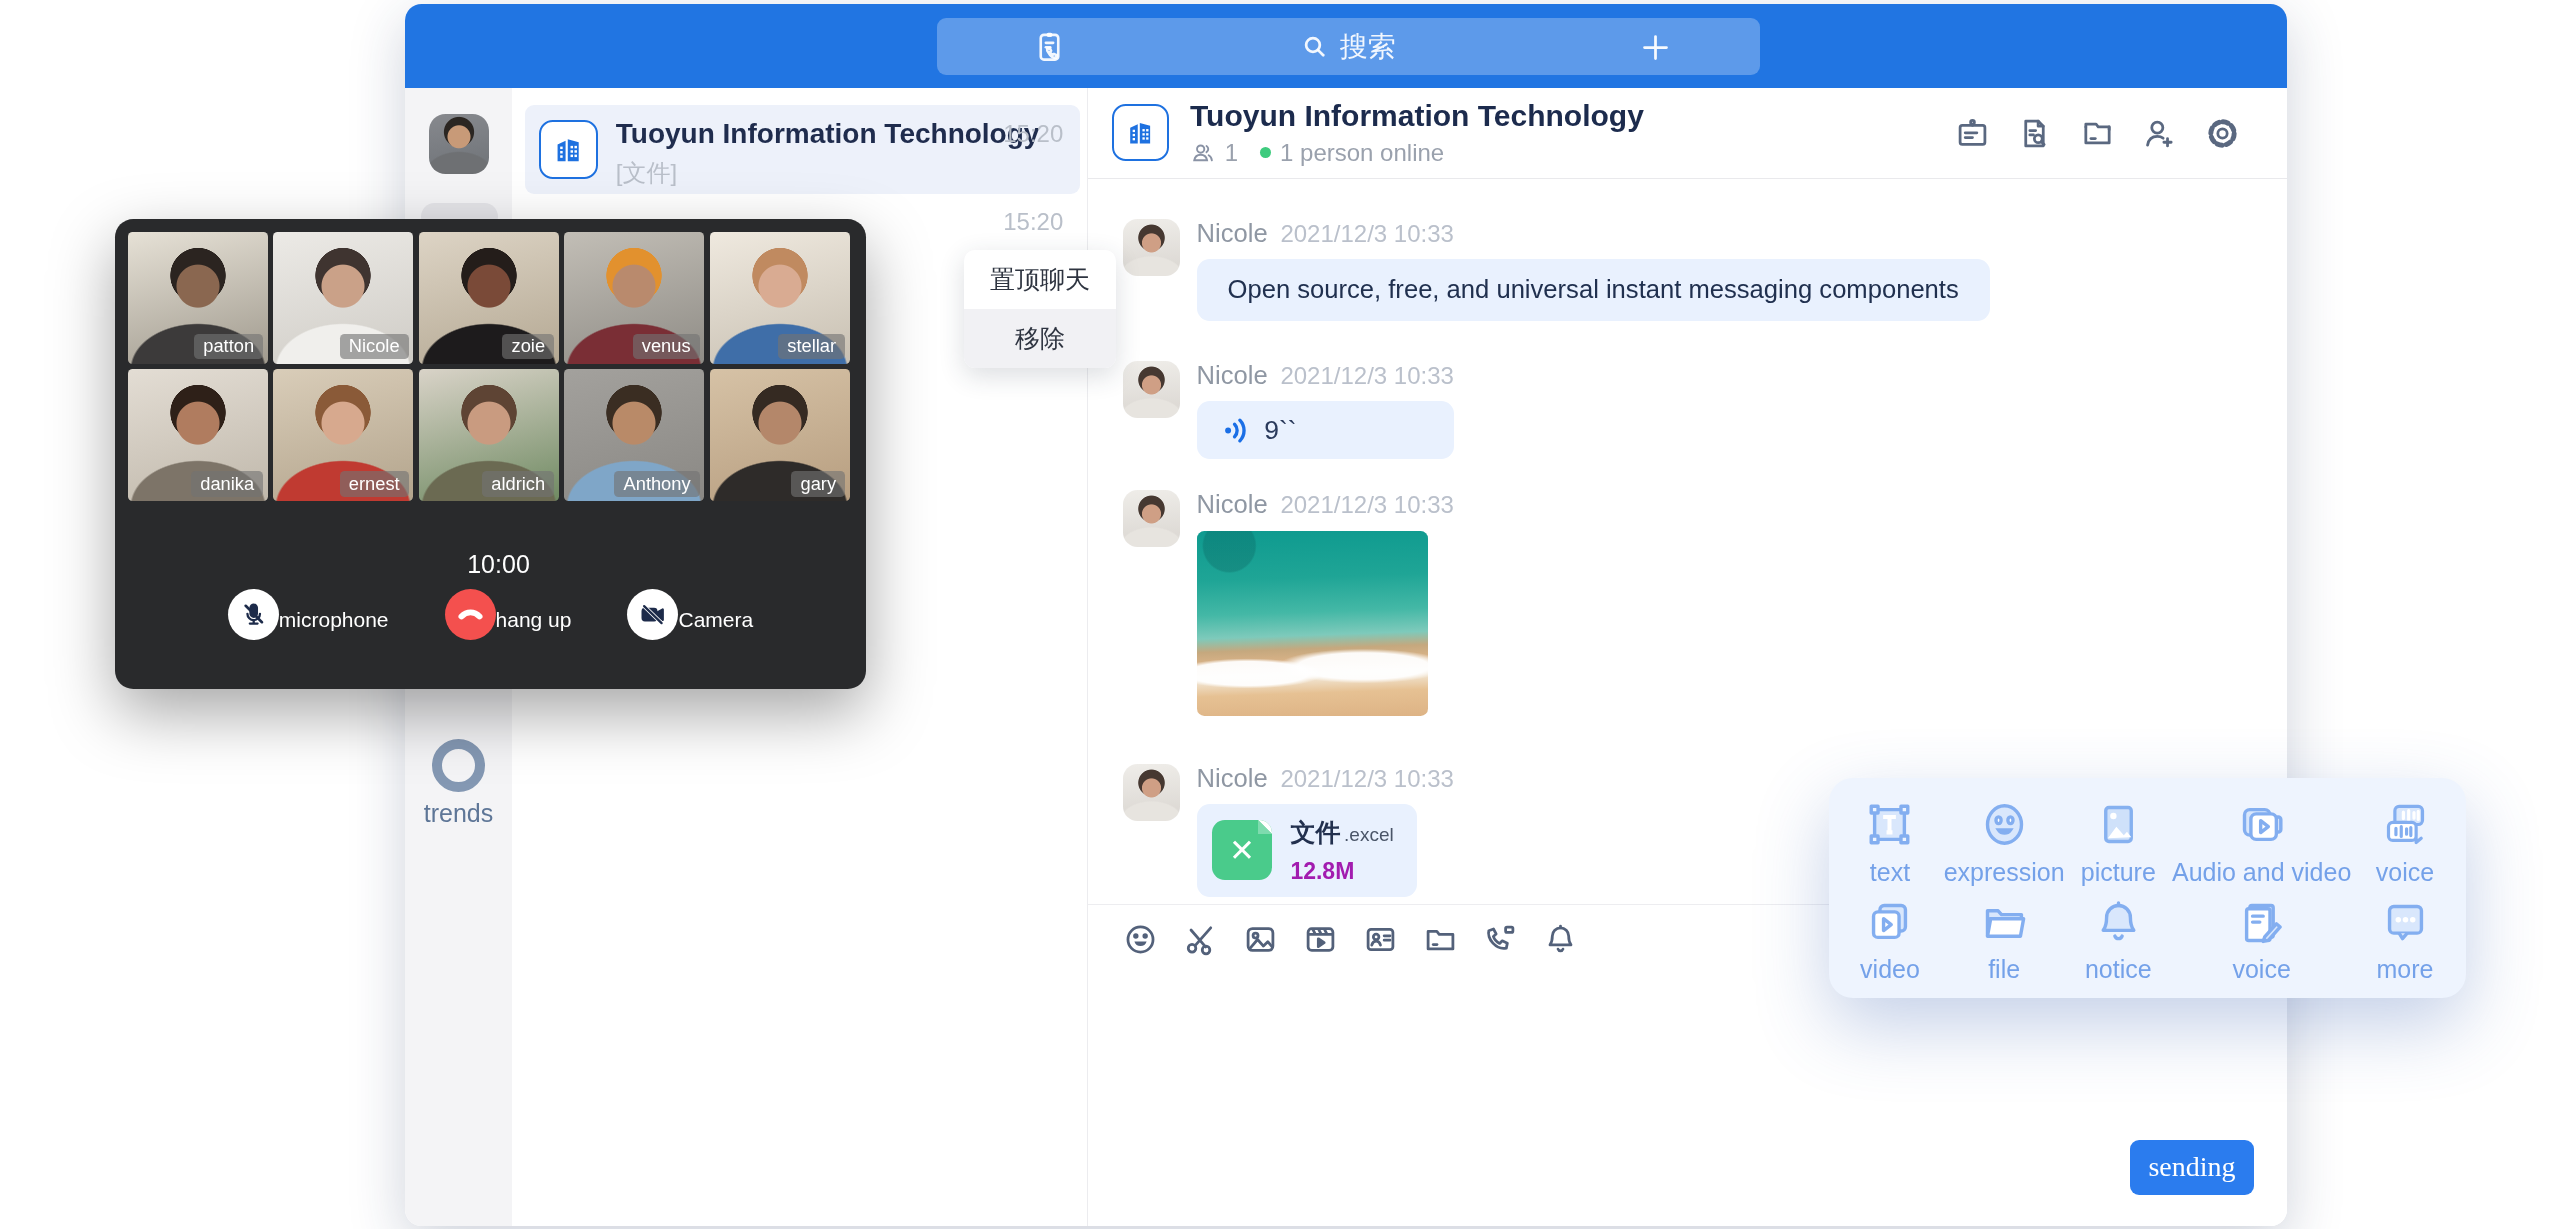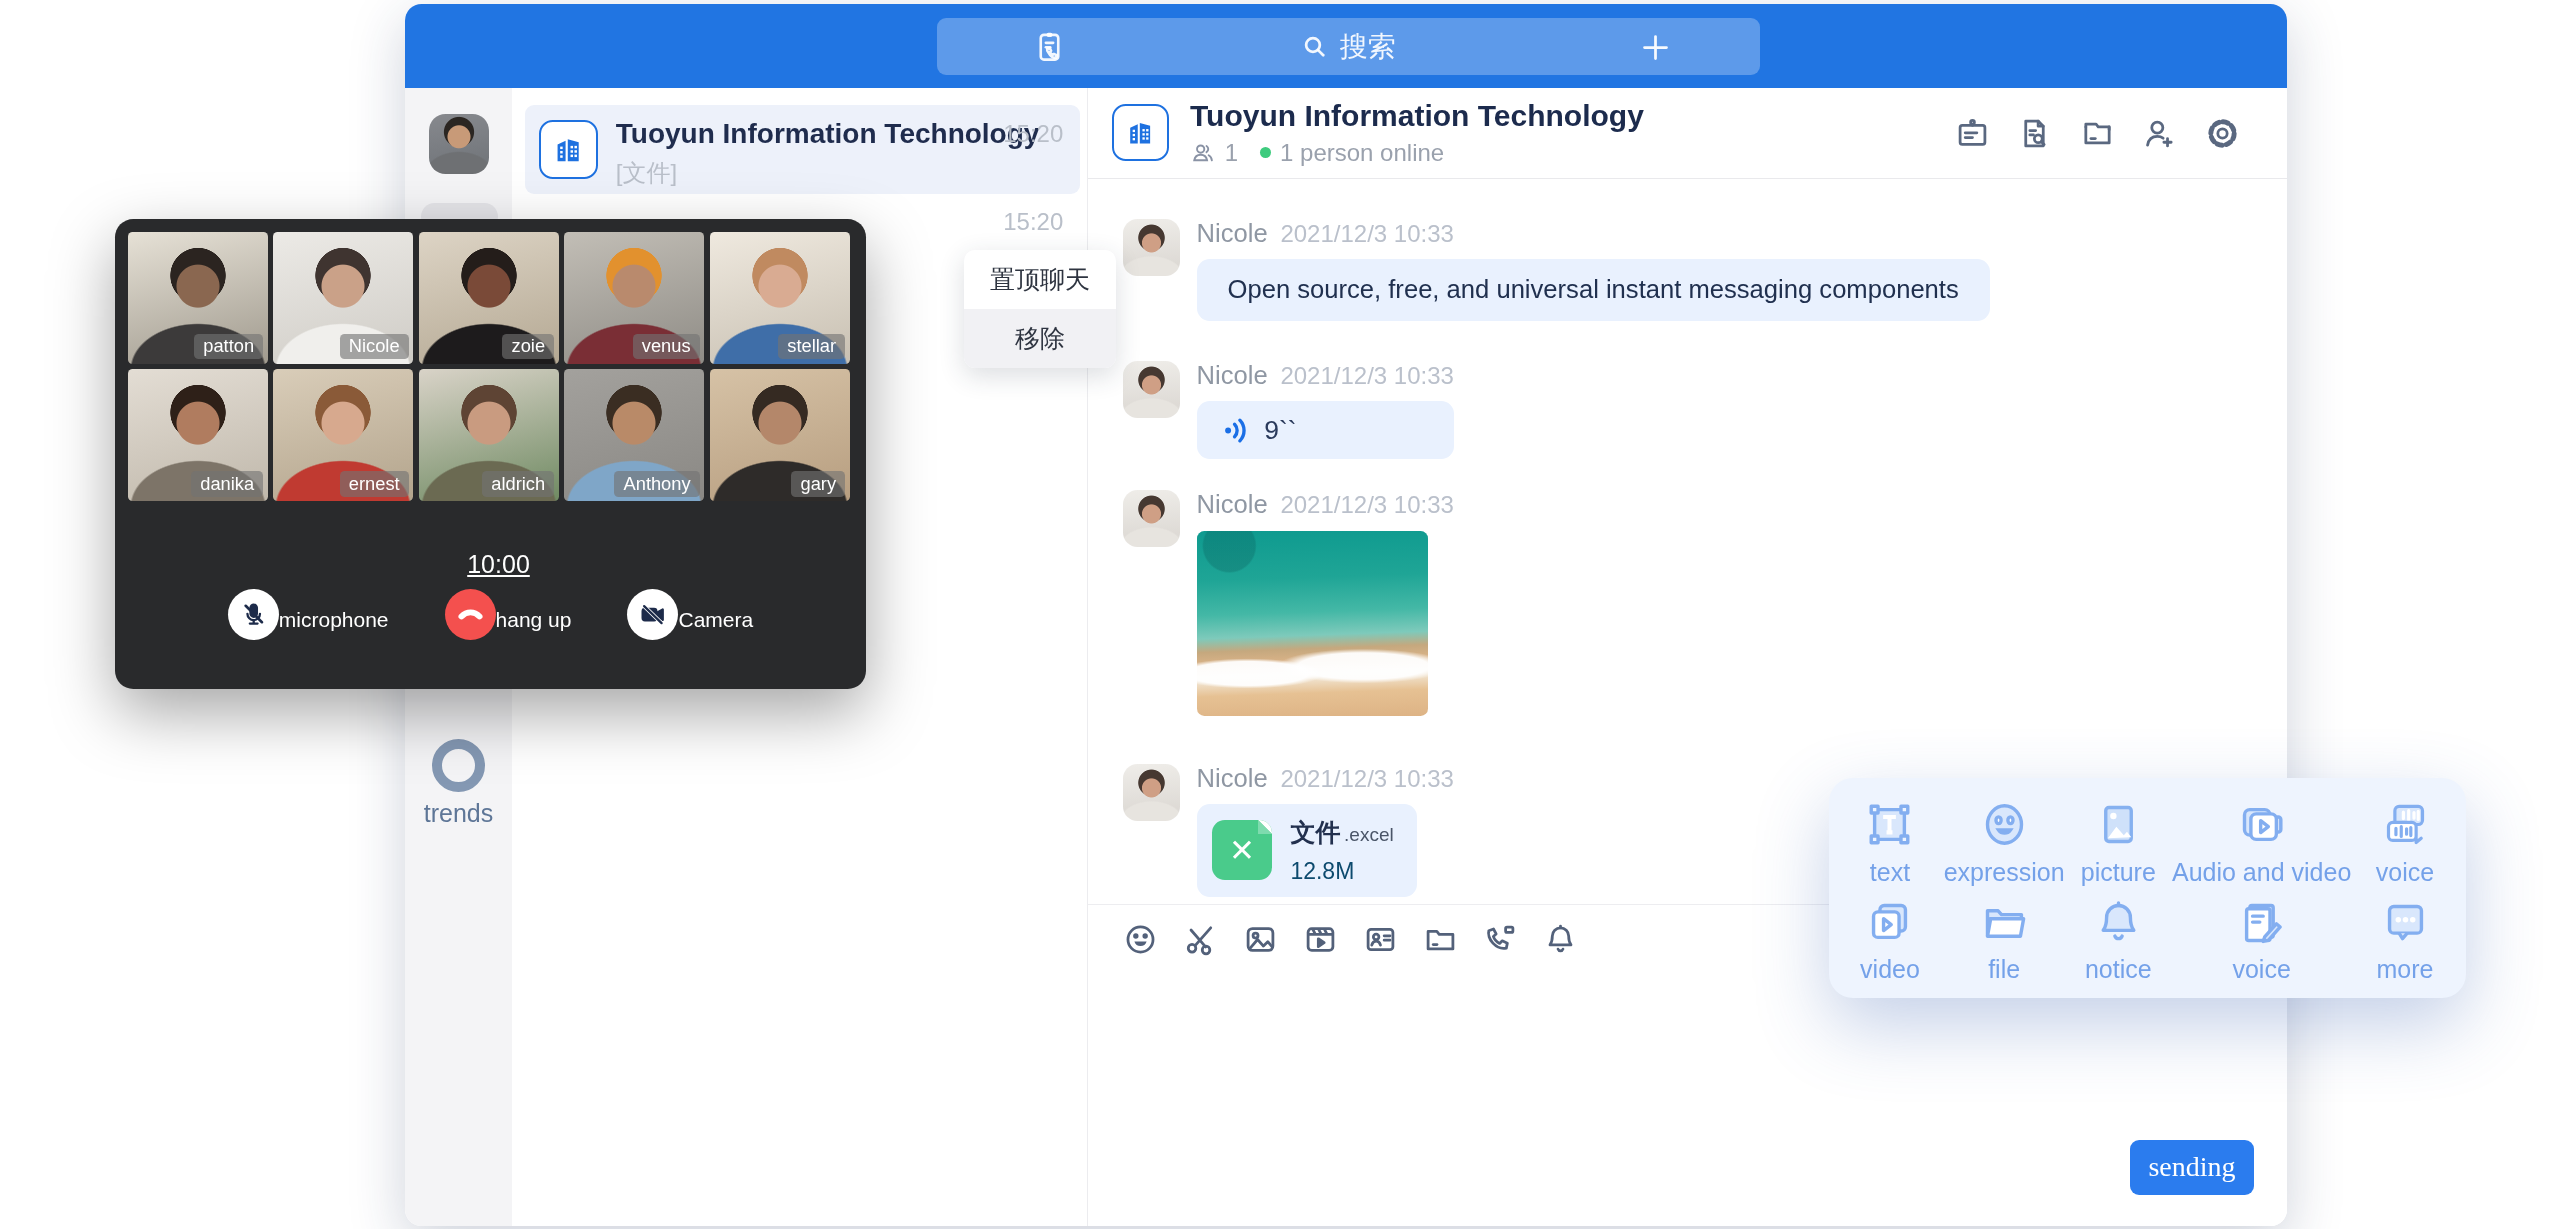--- a/index.html
+++ b/index.html
@@ -81,42 +81,42 @@
       radial-gradient(ellipse 119px 24px at 72% 73%, rgba(255,255,255,.95) 0 55%, rgba(255,255,255,0) 72%),
       radial-gradient(circle 27.4px at 14% 8%, rgba(6,80,80,.25) 0 25.6px, transparent 27.4px),
       linear-gradient(178deg,#0e9a8f 0%,#1fa596 26%,#44b8a6 44%,#7ecabb 56%,#c5a87e 63%,#d8b287 69%,#f4eee2 76%,#e6c193 86%,#ddb385 100%);}
   .bubble.file{padding:15.6px;display:flex;align-items:center;gap:18.3px;width:220px;height:93px;}
   .file-ic{width:60px;height:60px;border-radius:12.8px;background:#4ACB8B;position:relative;
     display:flex;align-items:center;justify-content:center;color:#fff;font-size:31px;font-weight:700;}
   .file-ic::after{content:"";position:absolute;right:0;top:0;width:0;height:0;
     border-top:14.6px solid #fff;border-left:14.6px solid #7EDBAE;border-top-right-radius:12.8px;}
   .file-name{font-size:25px;font-weight:600;color:#22304E;}
   .file-ext{font-size:19px;font-weight:400;color:#4A5568;margin-left:3.7px;}
-  .file-size{font-size:23px;color:#0c4a6e;margin-top:9.1px;}
+  .file-size{font-size:23px;color:#a21caf;margin-top:9.1px;font-weight:bold;}
   
   .toolbar{position:absolute;left:0;top:816px;right:0;height:71px;border-top:0.9px solid #EDEDF0;
     display:flex;align-items:center;gap:25px;padding-left:35px;}
   .ticon{width:35px;height:35px;display:flex;align-items:center;justify-content:center;}
   .composer{position:absolute;left:0;top:887px;right:0;bottom:0;background:#fff;}
   .send-btn{position:absolute;right:33px;bottom:31px;width:124px;height:55px;border-radius:9.1px;border:none;
     background:#2B7CEE;color:#fff;font-size:28px;font-family:Liberation Serif, serif;display:flex;align-items:center;justify-content:center;}
   
   .video-window{position:absolute;left:115px;top:219px;width:751px;height:470px;background:#292A2C;
     border-radius:18.3px;box-shadow:0 24px 64px rgba(0,0,0,.35);z-index:60;}
   .vc-grid{position:absolute;left:12.8px;top:12.8px;display:grid;grid-template-columns:repeat(5,140px);
     grid-auto-rows:132px;gap:5.5px;}
   .vc-tile{position:relative;border-radius:4.6px;overflow:hidden;
     background:
       radial-gradient(circle 22px at 50% 41%, var(--skin) 0 21px, transparent 22px),
       radial-gradient(circle 28px at 50% 33%, var(--hair) 0 27.4px, transparent 28px),
       radial-gradient(ellipse 68px 46px at 50% 104%, var(--shirt) 0 66px, transparent 68px),
       linear-gradient(165deg, var(--bg1) 0%, var(--bg2) 100%);}
   .vc-name{position:absolute;right:4.6px;bottom:4.6px;background:rgba(115,115,115,.62);border-radius:4.6px;
     padding:1.8px 9.1px;color:#fff;font-size:18.3px;}
-  .vc-timer{position:absolute;left:16px;right:0;top:331px;text-align:center;color:#fff;font-size:25px;text-decoration:underline;}
+  .vc-timer{position:absolute;left:16px;right:0;top:331px;text-align:center;color:#fff;font-size:25px;}
   .vc-buttons{position:absolute;left:0;right:0;top:370px;display:flex;justify-content:center;gap:56px;}
   .vc-ctrl{display:flex;flex-direction:row;align-items:center;}
   .vc-btn{width:51px;height:51px;border-radius:50%;border:none;display:flex;align-items:center;justify-content:center;}
   .vc-btn.white{background:#fff;}
   .vc-btn.red{background:#F4504E;}
   .vc-label{margin-top:10px;color:#fff;font-size:21px;}
   
   .action-panel{position:absolute;left:1829px;top:778px;width:637px;height:220px;background:#EEF4FE;
     border-radius:24px;z-index:70;box-shadow:0 27.4px 73px rgba(60,100,180,.30);
     display:grid;grid-template-columns:repeat(5,1fr);grid-template-rows:1fr 1fr;padding:14.6px 7.3px 11px;}

